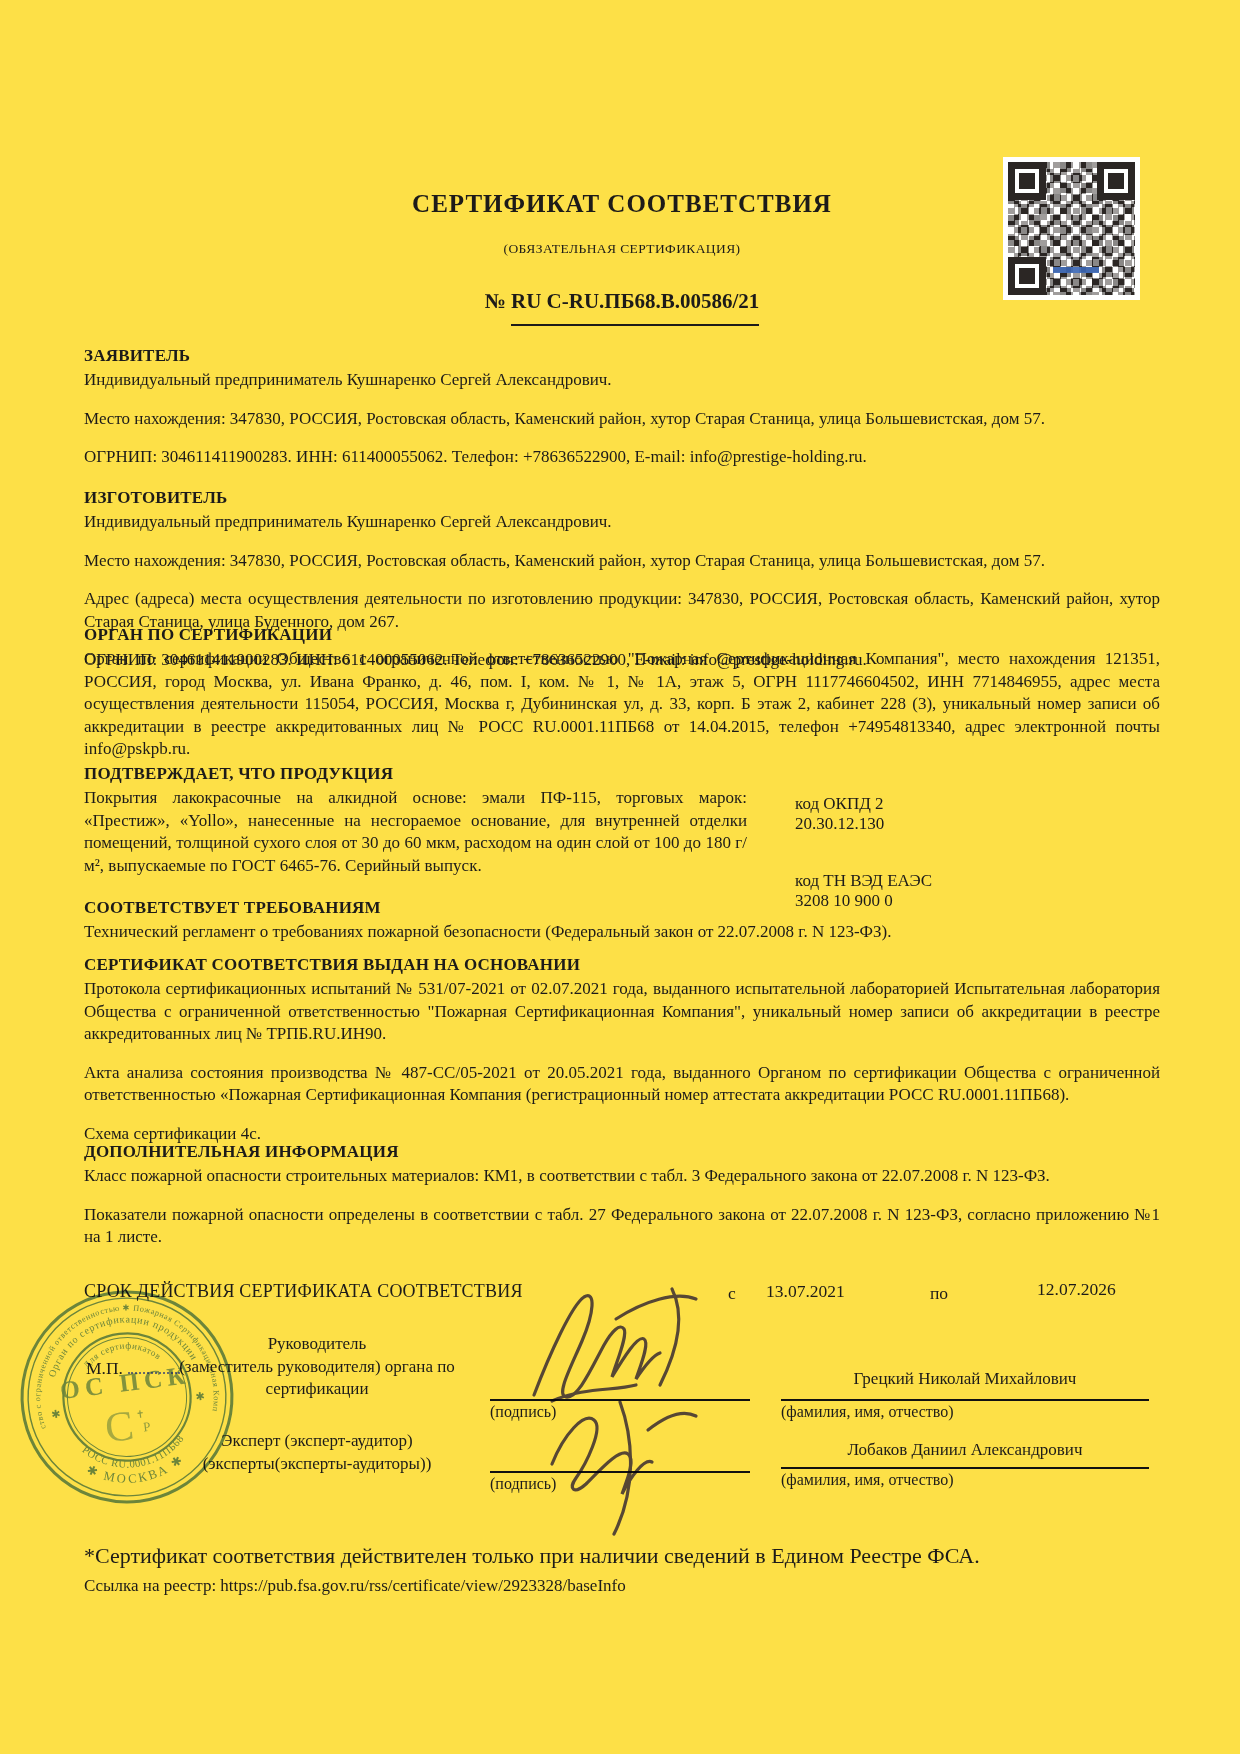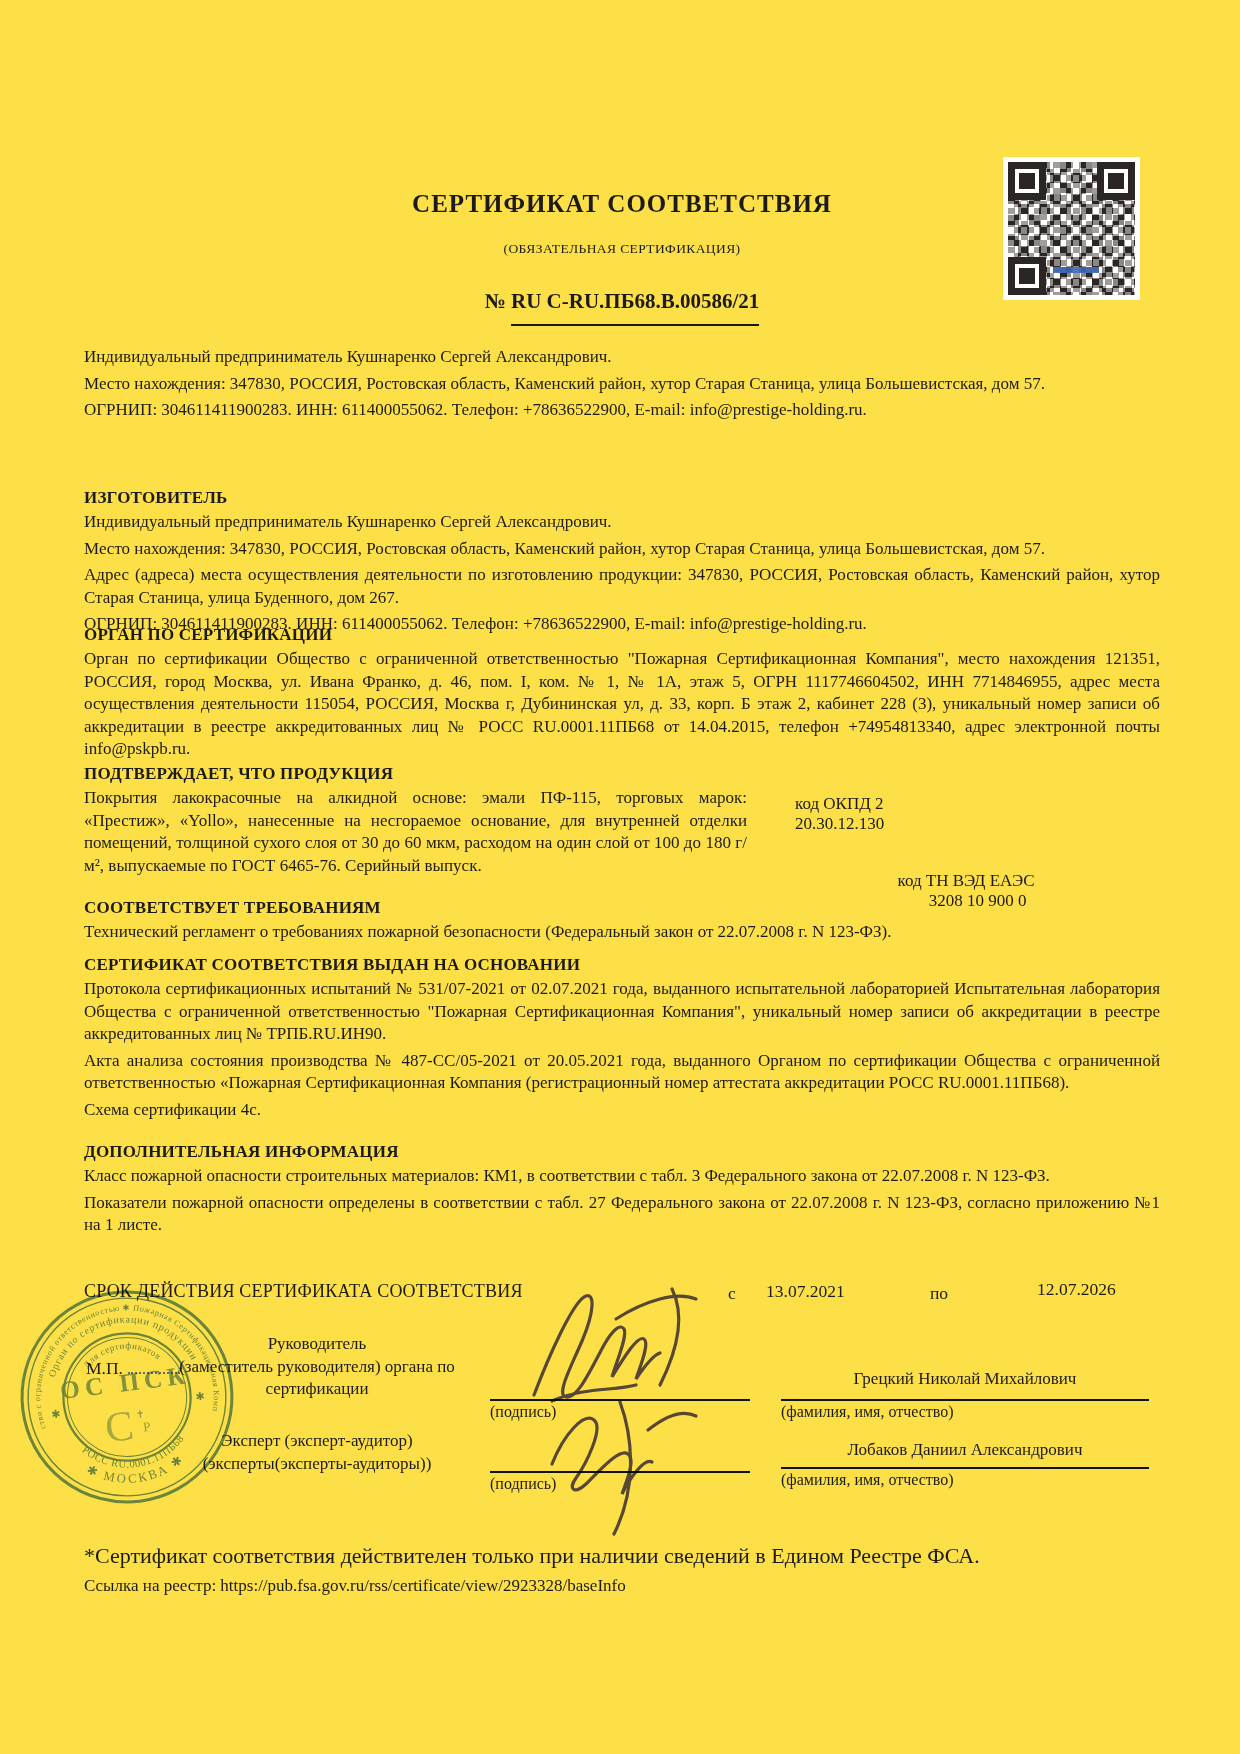--- a/index.html
+++ b/index.html
@@ -24,26 +24,26 @@
     background-size:21px 21px; opacity:.55; }
   .finder { position:absolute; width:38px; height:38px; border:7px solid #2b2624; box-sizing:border-box; background:#fff; }
   .finder::after { content:""; position:absolute; inset:4px; background:#2b2624; }
   .finder.tl { left:0; top:0; } .finder.tr { right:0; top:0; } .finder.bl { left:0; bottom:0; }
   .qr-blue-dash { position:absolute; left:45px; top:105px; width:46px; height:6px; background:#3a66b5; opacity:.9; }
 
   
   .sec { position:absolute; left:84px; width:1076px; }
   .sec h2 { margin:0 0 3px 0; font-size:17px; font-weight:bold; letter-spacing:.2px; }
   .sec p { margin:0; font-size:17px; line-height:22.5px; text-align:justify; }
-  .sec p + p { margin-top:4px; }
+  .sec p + p { margin-top:16px; }
   .narrow { width:663px; }
   .codes { position:absolute; left:711px; top:30px; width:365px; font-size:17px; }
   .code-row { display:flex; margin-bottom:37px;flex-direction:column; }
   .code-row .code-label { width:160px; flex:none; }
-  .code-row.second { margin-top:23px;align-items:center; }
+  .code-row.second { margin-top:23px; }
 
   
   .validity { position:absolute; top:1281px; left:0; width:1240px; font-size:17.5px; }
   .validity .v-head { position:absolute; left:84px; top:0; font-weight:normal; font-size:18px; letter-spacing:.2px; }
   .v-from-label { position:absolute; left:728px; top:2px; }
   .v-from-date  { position:absolute; left:766px; top:0; }
   .v-to-label   { position:absolute; left:930px; top:2px; }
   .v-to-date    { position:absolute; left:1037px; top:-2px; }
 
   
@@ -93,20 +93,21 @@
   <div class="qr">
     <div class="qr-pattern">
       <div class="finder tl"></div>
       <div class="finder tr"></div>
       <div class="finder bl"></div>
       <div class="qr-blue-dash"></div>
     </div>
   </div>
 
   <div class="sec" style="top:346px">
+    <h2>ЗАЯВИТЕЛЬ</h2>
     <p>Индивидуальный предприниматель Кушнаренко Сергей Александрович.</p>
     <p>Место нахождения: 347830, РОССИЯ, Ростовская область, Каменский район, хутор Старая Станица, улица Большевистская, дом 57.</p>
     <p>ОГРНИП: 304611411900283. ИНН: 611400055062. Телефон: +78636522900, E-mail: info@prestige-holding.ru.</p>
   </div>
 
   <div class="sec" style="top:488px">
     <h2>ИЗГОТОВИТЕЛЬ</h2>
     <p>Индивидуальный предприниматель Кушнаренко Сергей Александрович.</p>
     <p>Место нахождения: 347830, РОССИЯ, Ростовская область, Каменский район, хутор Старая Станица, улица Большевистская, дом 57.</p>
     <p>Адрес (адреса) места осуществления деятельности по изготовлению продукции: 347830, РОССИЯ, Ростовская область, Каменский район, хутор Старая Станица, улица Буденного, дом 267.</p>

